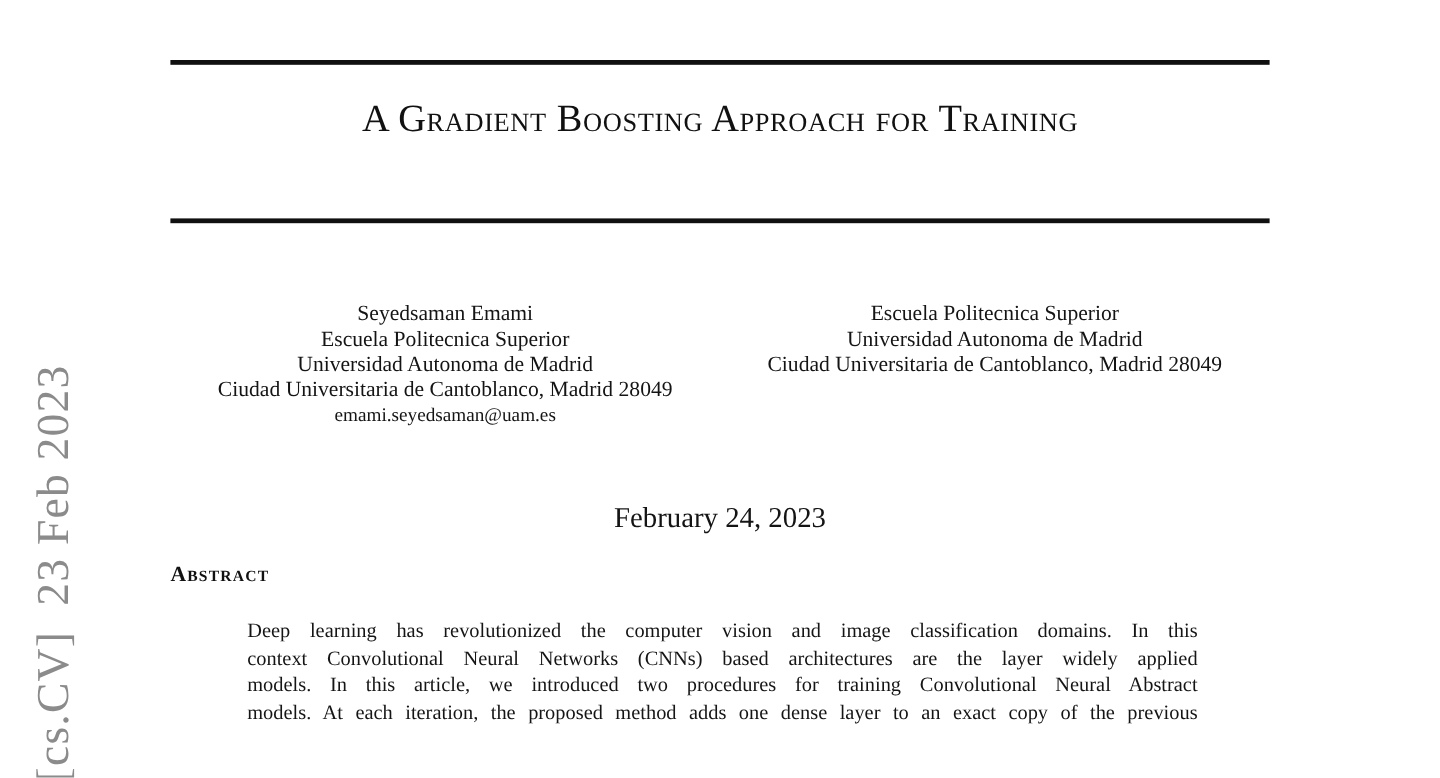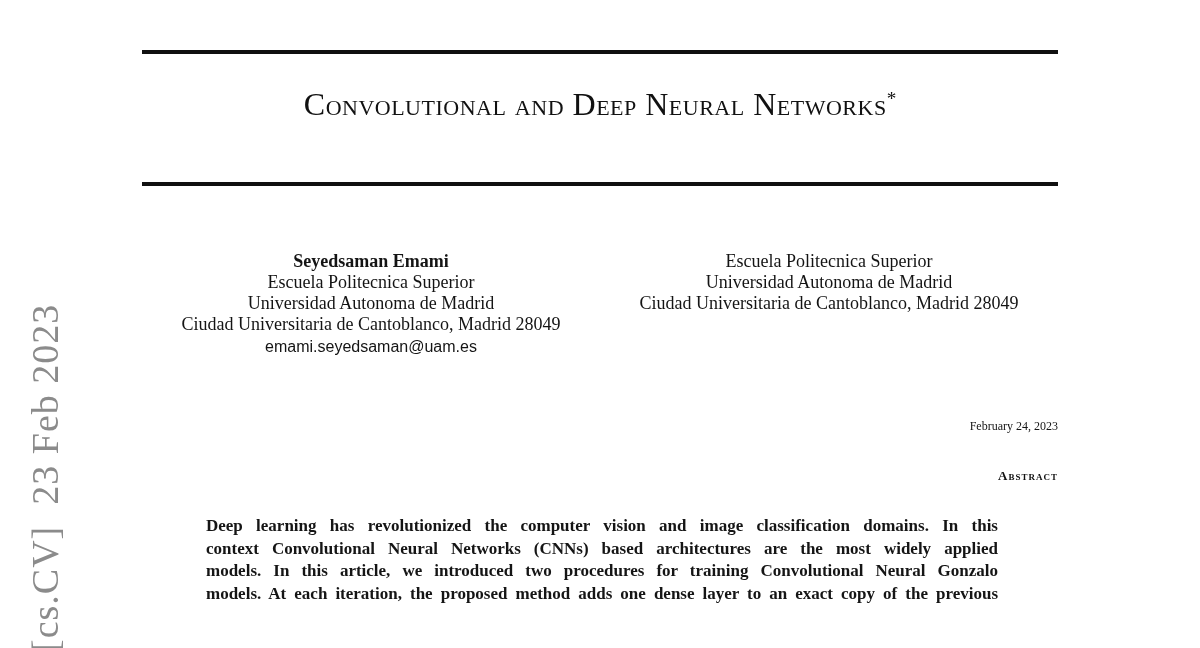--- a/index.html
+++ b/index.html
@@ -57,77 +57,76 @@
     width: 916px;
     top: 251px;
     display: flex;
   }
   .author-block {
     flex: 1 1 50%;
     text-align: center;
     font-size: 18px;
     line-height: 21px;
   }
-  .author-name { font-weight: bold; font-size: 18px; }
+  .author-name { font-weight: normal; font-size: 18px; }
   .author-email {
-    font-family: Liberation Sans, sans-serif;
+    font-family: Liberation Serif, serif;
     font-size: 16px;
     line-height: 23px;
     letter-spacing: 0px;
   }
 
   .date-line {
     position: absolute;
     left: 142px;
     width: 916px;
     top: 419px;
-    text-align: right;
-    font-size: 12px;
+    text-align: center;
+    font-size: 24px;
   }
 
   .abstract-heading {
     position: absolute;
     left: 142px;
     width: 916px;
     top: 468px;
-    text-align: right;
+    text-align: left;
     font-variant: small-caps;
     font-weight: bold;
-    font-size: 13px;
+    font-size: 18px;
     letter-spacing: 1px;
     color: #111111;
   }
 
   .abstract-body {
     position: absolute;
     left: 206px;
     width: 792px;
     top: 515px;
     font-size: 17px;
     line-height: 22.6px;
     color: #151515;
   }
   .abstract-body .jline {
     text-align: justify;
     text-align-last: justify;
     white-space: nowrap;
-    font-weight: bold;
   }
 </style>
 </head>
 <body>
 
 <div class="page">
 
   <div class="watermark">[cs.CV]  23 Feb 2023</div>
 
   <div class="rule rule-top"></div>
 
   <div class="title-block">
-    <div><span>Convolutional and Deep Neural Networks</span><sup>*</sup></div>
+    <div>A Gradient Boosting Approach for Training</div>
   </div>
 
   <div class="rule rule-bottom"></div>
 
   <div class="authors-row">
     <div class="author-block">
       <div class="author-name">Seyedsaman Emami</div>
       <div>Escuela Politecnica Superior</div>
       <div>Universidad Autonoma de Madrid</div>
       <div>Ciudad Universitaria de Cantoblanco, Madrid 28049</div>
@@ -139,18 +138,18 @@
       <div>Ciudad Universitaria de Cantoblanco, Madrid 28049</div>
     </div>
   </div>
 
   <div class="date-line">February 24, 2023</div>
 
   <div class="abstract-heading">Abstract</div>
 
   <div class="abstract-body">
     <div class="jline">Deep learning has revolutionized the computer vision and image classification domains. In this</div>
-    <div class="jline">context Convolutional Neural Networks (CNNs) based architectures are the most widely applied</div>
-    <div class="jline">models. In this article, we introduced two procedures for training Convolutional Neural Gonzalo</div>
+    <div class="jline">context Convolutional Neural Networks (CNNs) based architectures are the layer widely applied</div>
+    <div class="jline">models. In this article, we introduced two procedures for training Convolutional Neural Abstract</div>
     <div class="jline">models. At each iteration, the proposed method adds one dense layer to an exact copy of the previous</div>
   </div>
 
 </div>
 
 </body></html>

